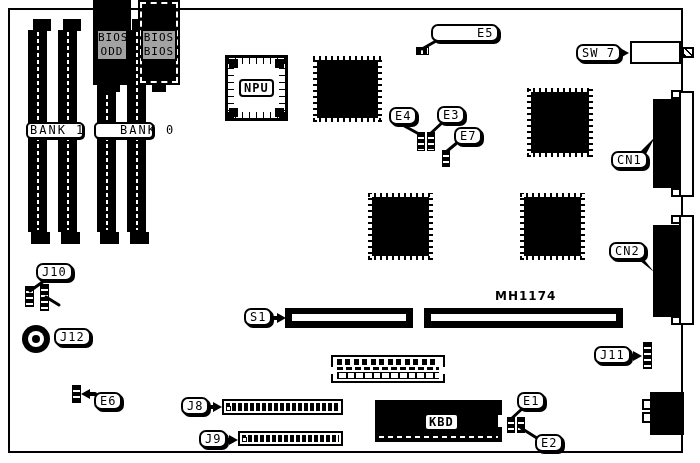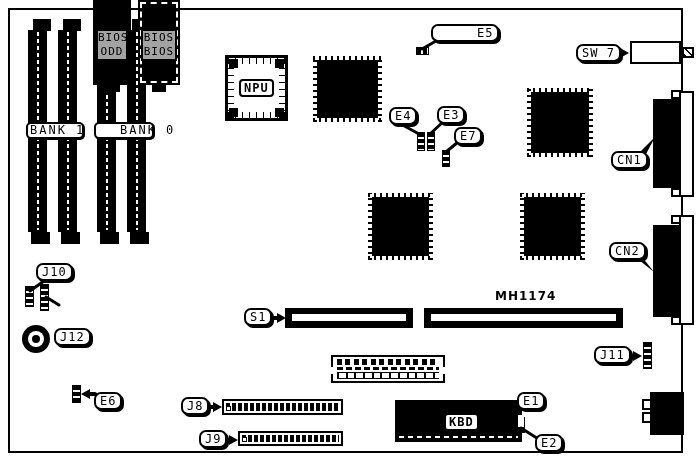--- a/index.html
+++ b/index.html
@@ -87,21 +87,21 @@
     background-image: repeating-linear-gradient(90deg,#000 0 2px, transparent 2px 8.7px); }
   .pwr-notch { position:absolute; width:4px; height:7px; background:#fff; top:10px; z-index:11; }
 
   
   .hdr { position:absolute; background:#fff; border:2px solid #000; z-index:10; }
   .hdr-row { position:absolute; left:2px; right:2px; height:4px;
     background-image: repeating-linear-gradient(90deg,#000 0 4px, transparent 4px 6px); }
   .hdr-pin1 { position:absolute; left:2px; bottom:2px; width:5px; height:5px; background:#fff; border:1px solid #000; }
 
   
-  .kbd { position:absolute; left:375px; top:400px; width:127px; height:42px; background:#000; z-index:10;margin-left:20px; }
+  .kbd { position:absolute; left:375px; top:400px; width:127px; height:42px; background:#000; z-index:10; }
   .kbd-dash { position:absolute; left:4px; right:4px; bottom:4px; height:2px;
     background-image: repeating-linear-gradient(90deg,#fff 0 5px, transparent 5px 9px); }
   .kbd-notch { position:absolute; right:-2px; top:15px; width:6px; height:12px; background:#fff; }
 
   
   .dsub { position:absolute; background:#000; z-index:12; }
   .bracket { position:absolute; background:#fff; border:2px solid #000; z-index:11; }
   .tab { position:absolute; background:#fff; border:2px solid #000; z-index:12; }
   .sw1box { position:absolute; left:630px; top:41px; width:51px; height:23px; background:#fff;
     border:2px solid #000; z-index:12; }

